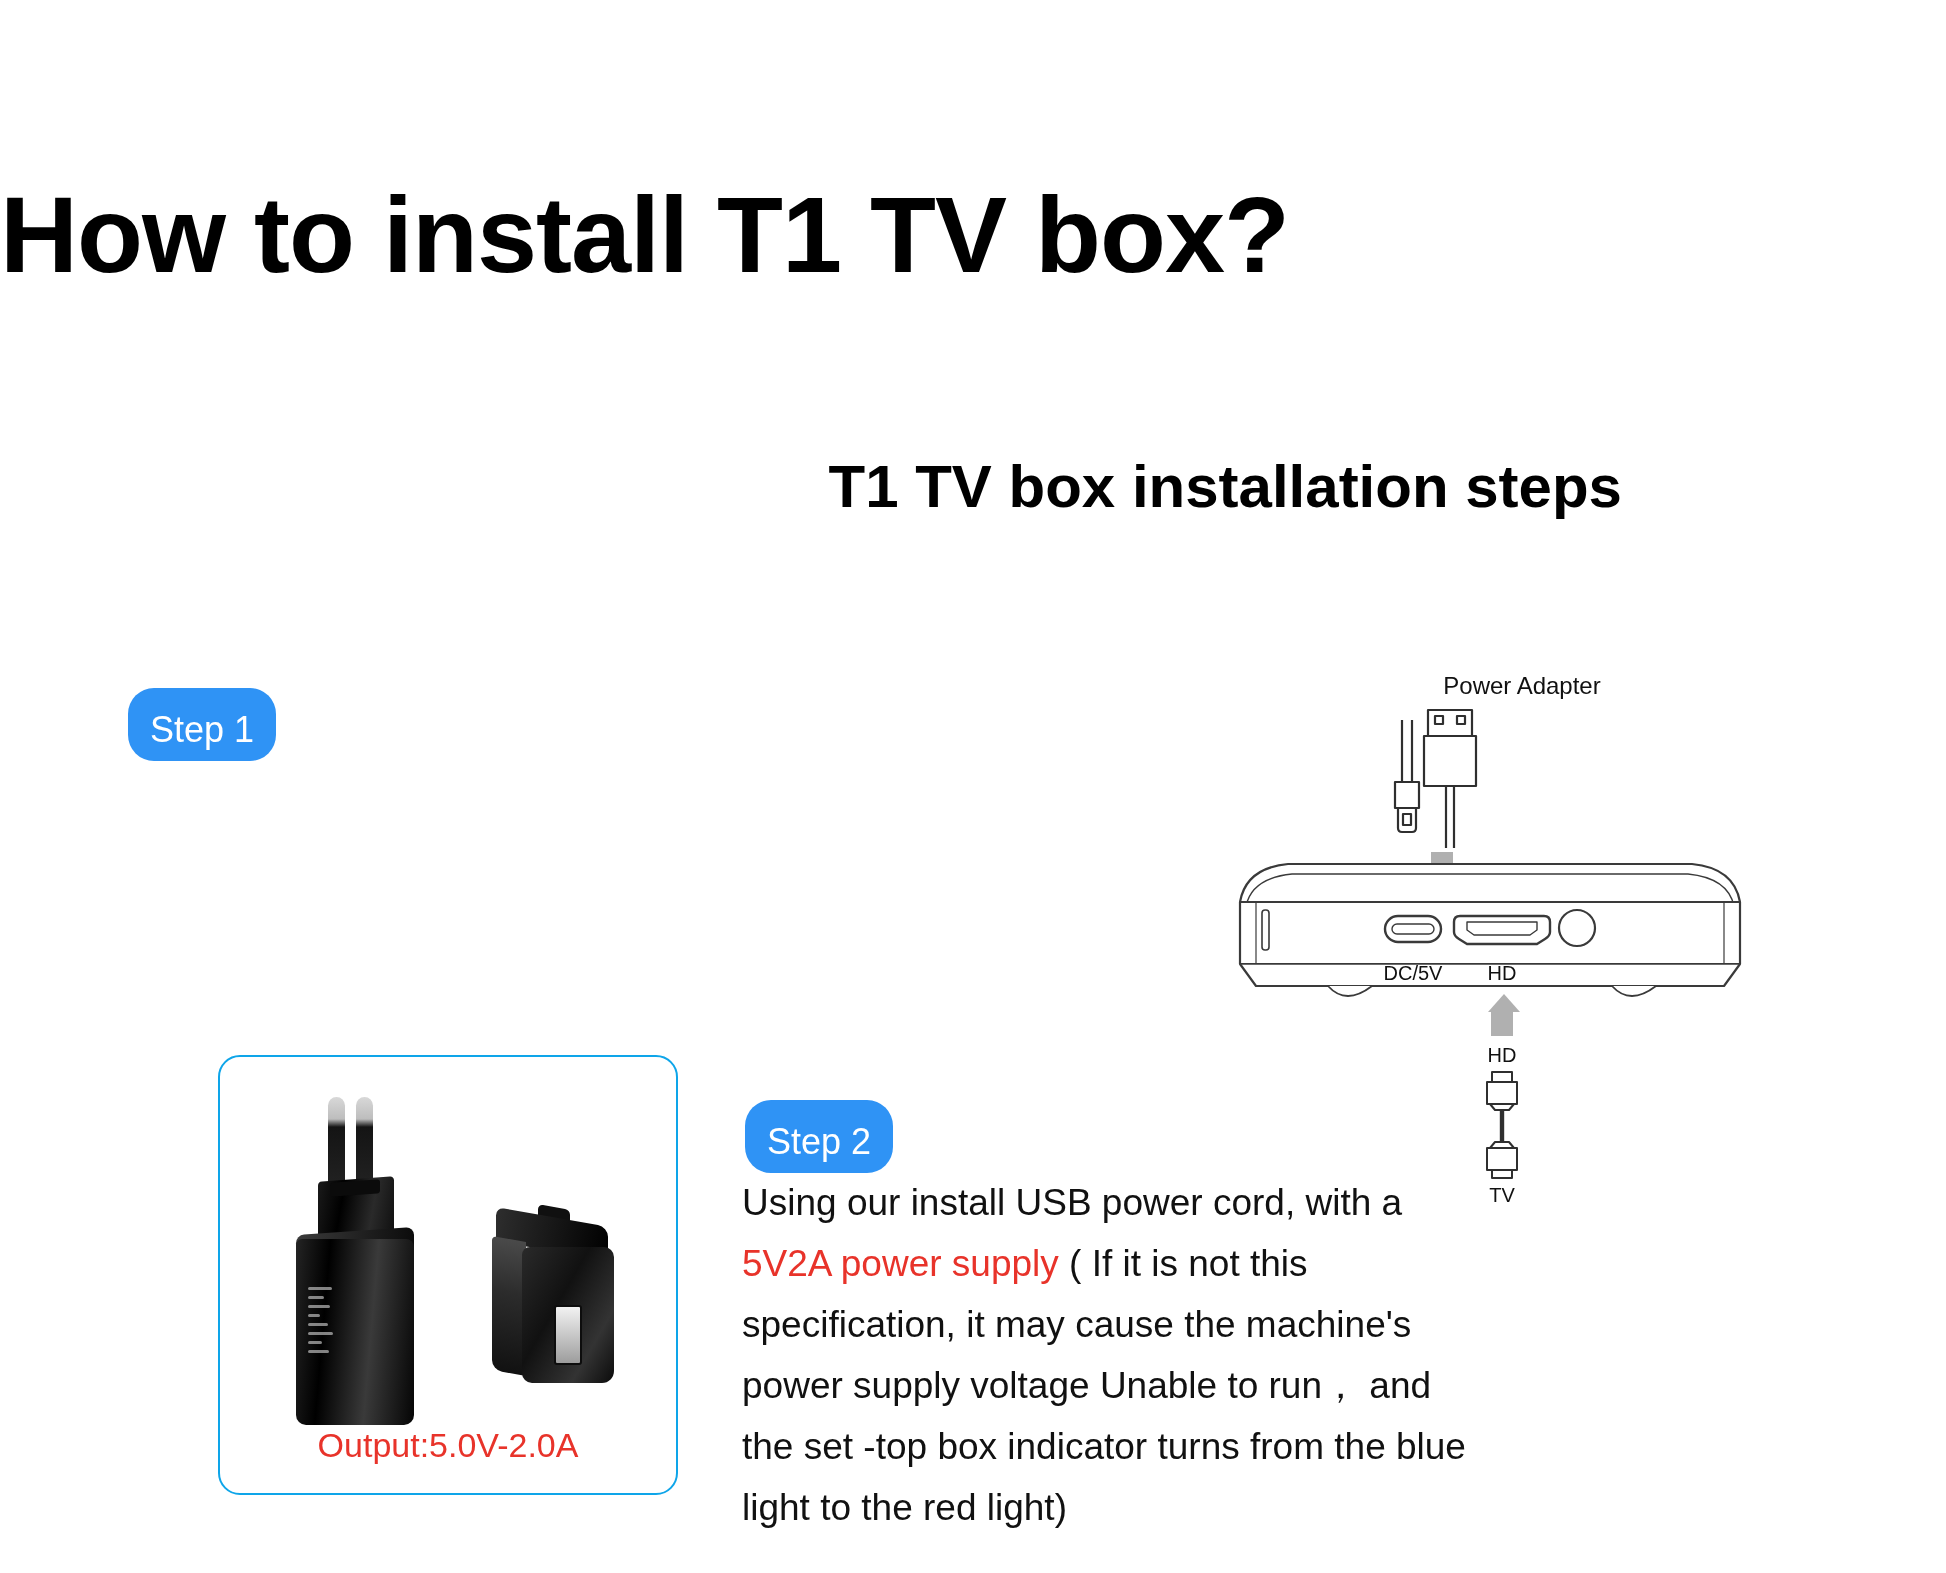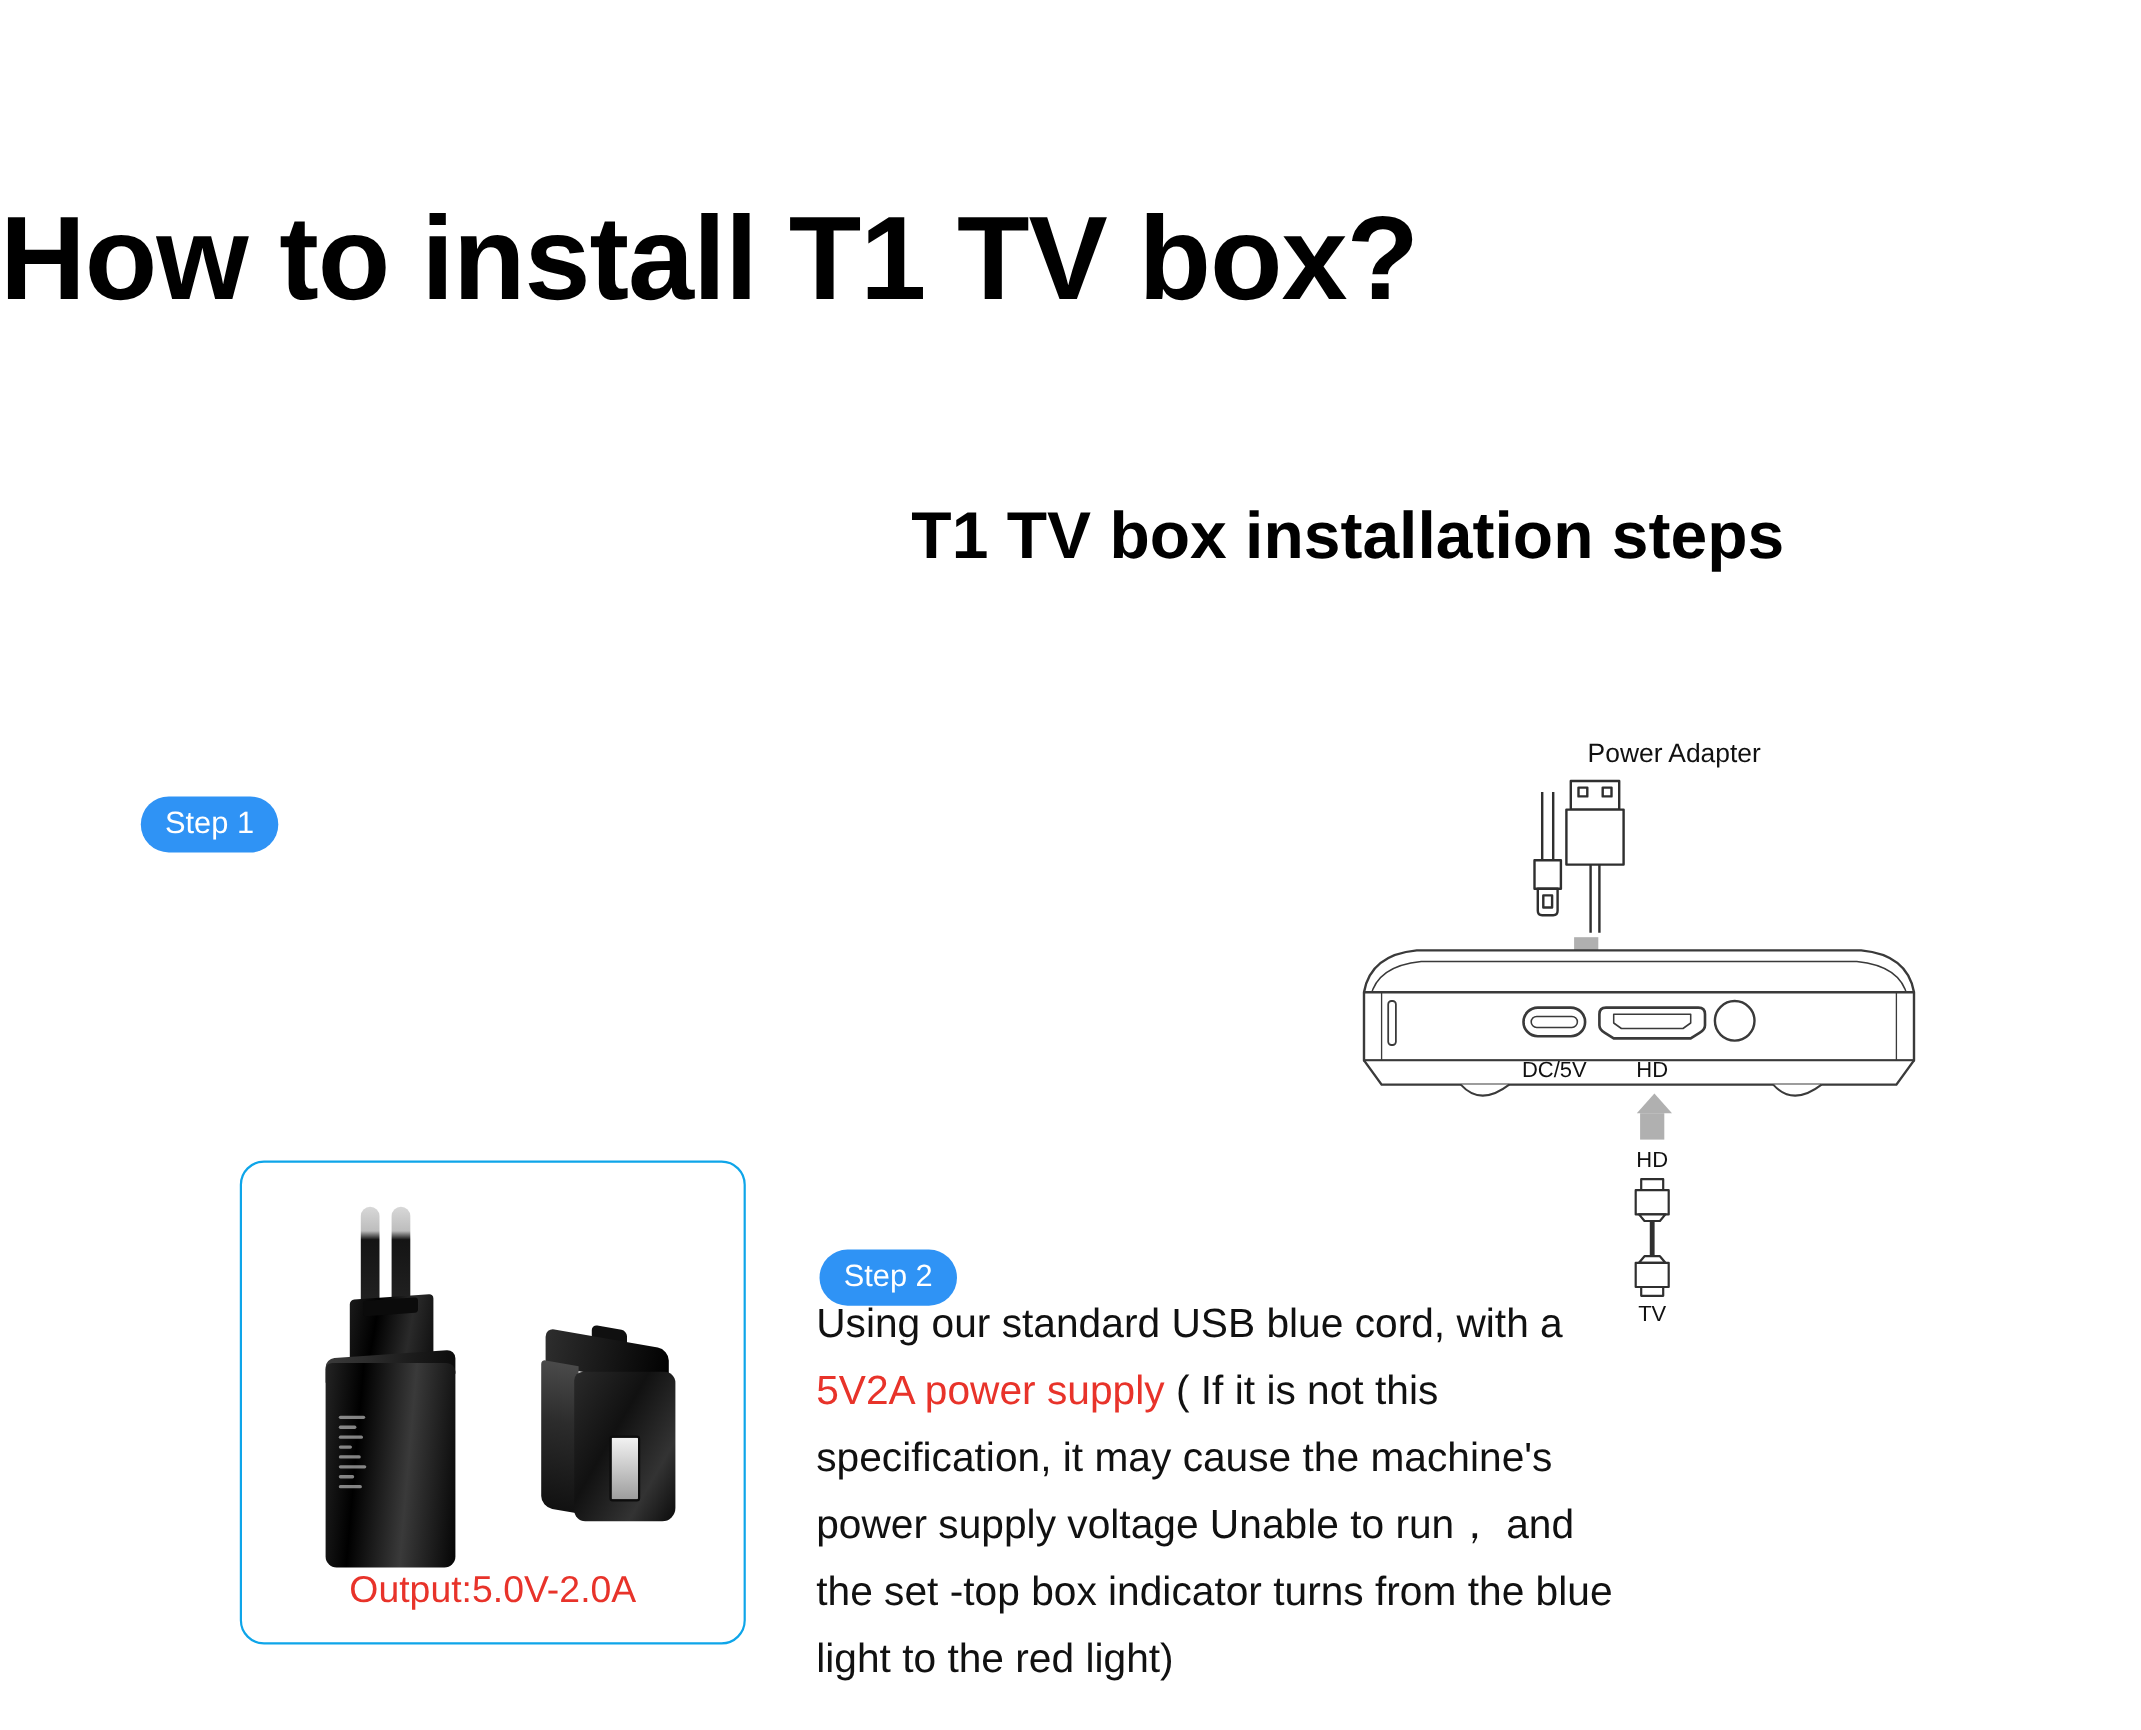--- a/index.html
+++ b/index.html
@@ -45,26 +45,25 @@
     color: #000000;
     white-space: nowrap;
   }
 
   
   .step-badge {
     position: absolute;
     display: inline-block;
     background: #2f93f5;
     color: #ffffff;
-    font-size: 28px;
+    font-size: 36px;
     line-height: 1;
-    padding: 10px 22px 13px 22px;
+    padding: 24px 22px 13px 22px;
     border-radius: 26px;
     white-space: nowrap;
-    margin-top: 36px;
   }
 
   
   .step-text {
     position: absolute;
     font-size: 37px;
     line-height: 61px;
     color: #111111;
   }
   .step-text .hl {
@@ -236,21 +235,21 @@
 <div id="page">
 
   <div class="title">How to install T1 TV box?</div>
   <div class="subtitle">T1 TV box installation steps</div>
 
   <div class="step-badge" style="left:128px; top:688px;">Step 1</div>
 
 
   <div class="step-badge" style="left:745px; top:1100px;">Step 2</div>
 
-  <div class="step-text" style="left:742px; top:1172px; width:740px;"><span>Using our standard USB blue cord, with a </span><span class="hl">5V2A power supply</span><span> ( If it is not this specification, it may cause the machine's power supply voltage Unable to run，  and the set -top box indicator turns from the blue light to the red light)</span></div>
+  <div class="step-text" style="left:742px; top:1172px; width:740px;"><span>Using our install USB power cord, with a </span><span class="hl">5V2A power supply</span><span> ( If it is not this specification, it may cause the machine's power supply voltage Unable to run，  and the set -top box indicator turns from the blue light to the red light)</span></div>
 
   <div class="adapter-frame">
     <div class="adapter-stage">
 
       <div class="adpA">
         <div class="pin p1"></div>
         <div class="pin p2"></div>
         <div class="neck"></div>
         <div class="neckhole"></div>
         <div class="bodytop"></div>

